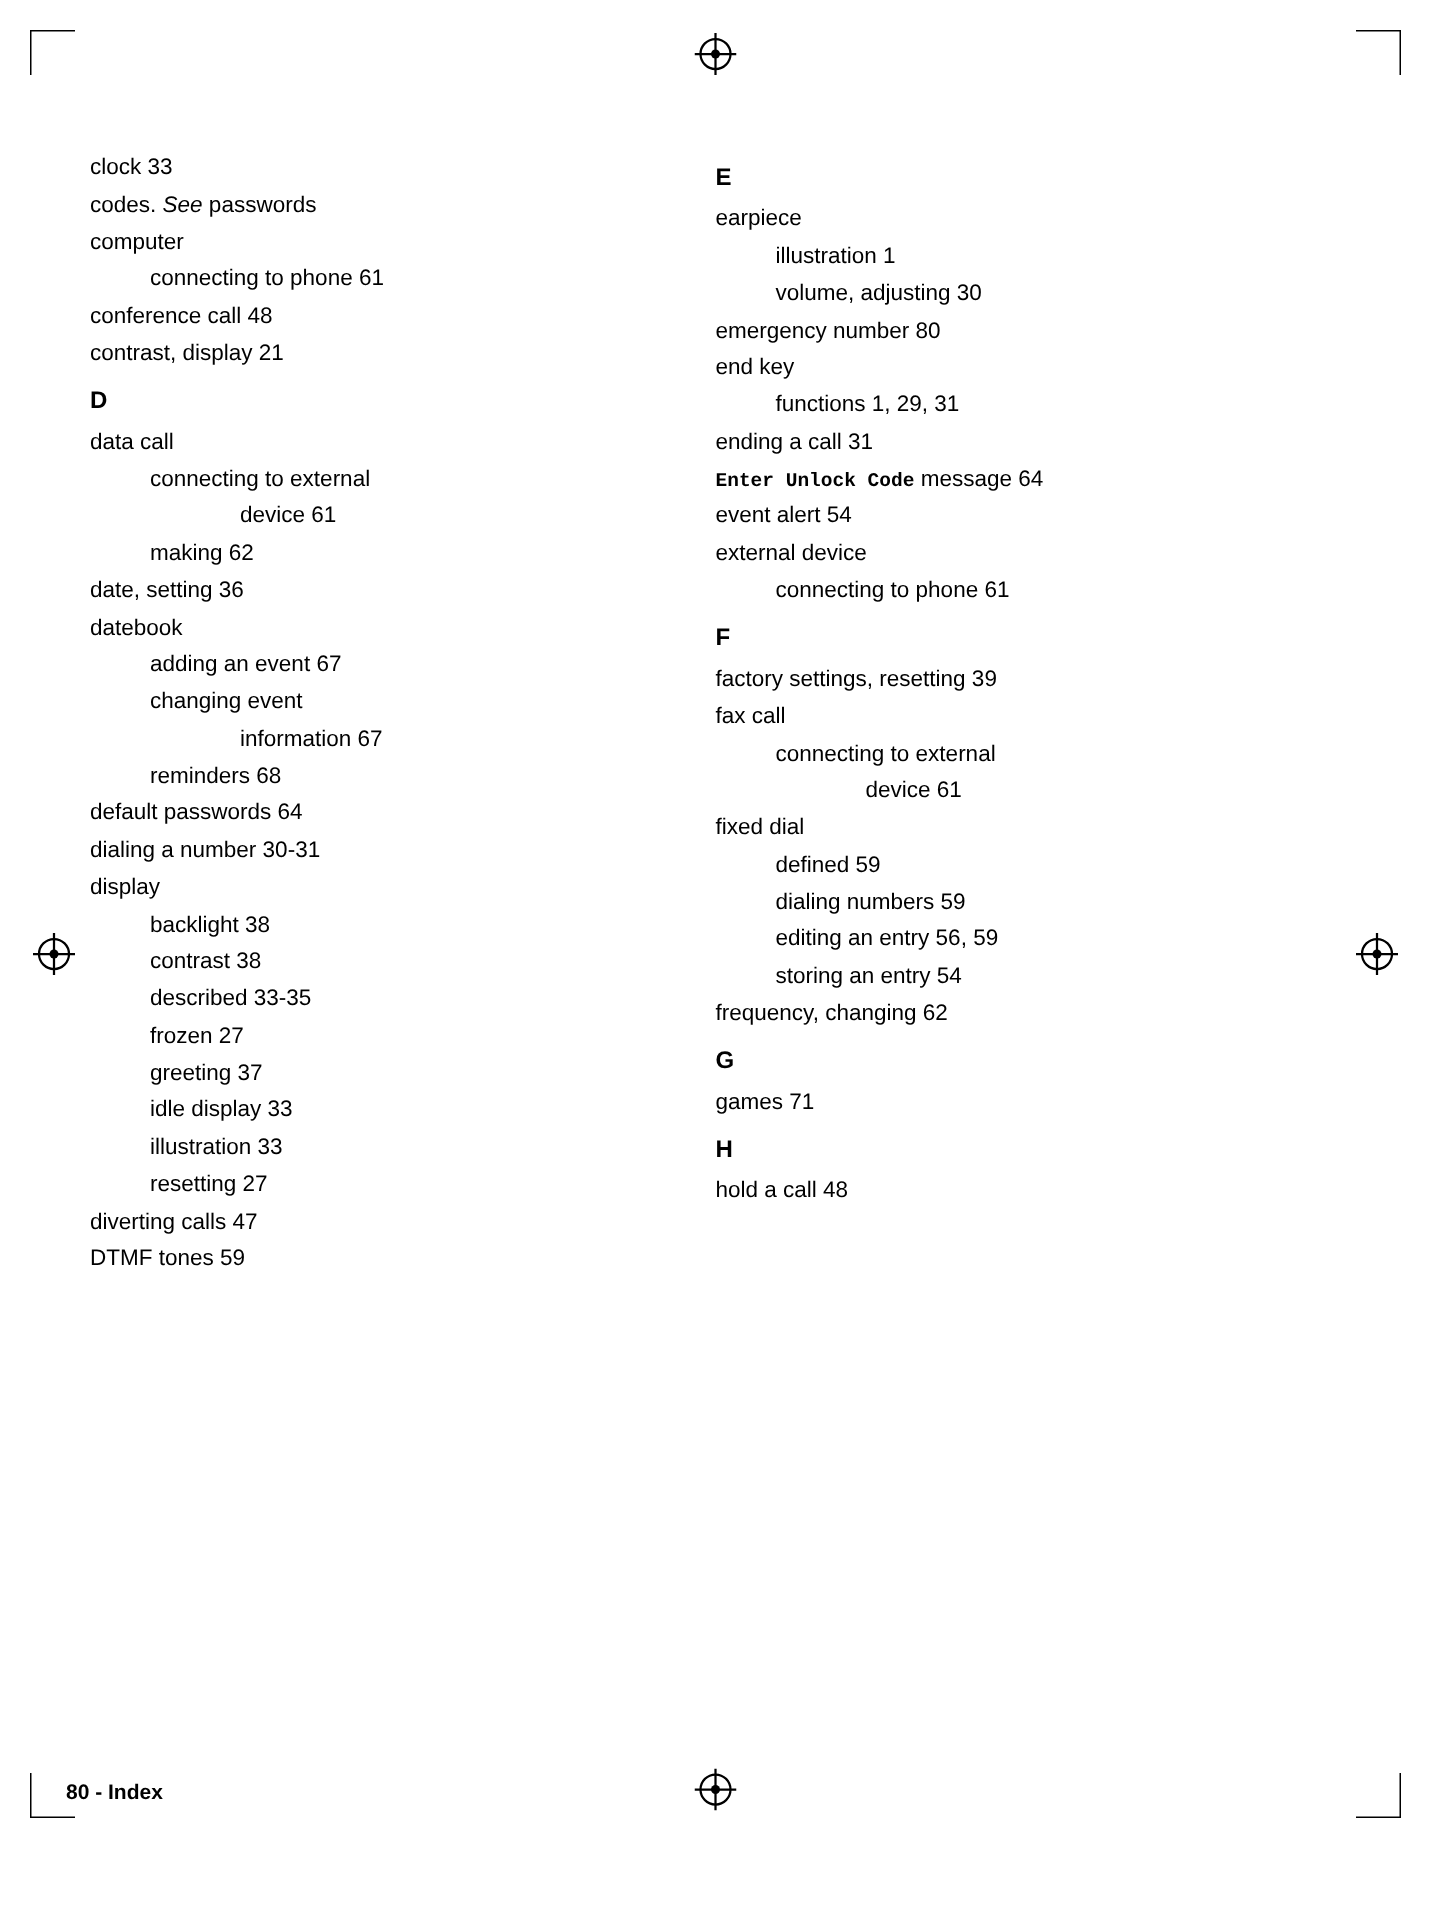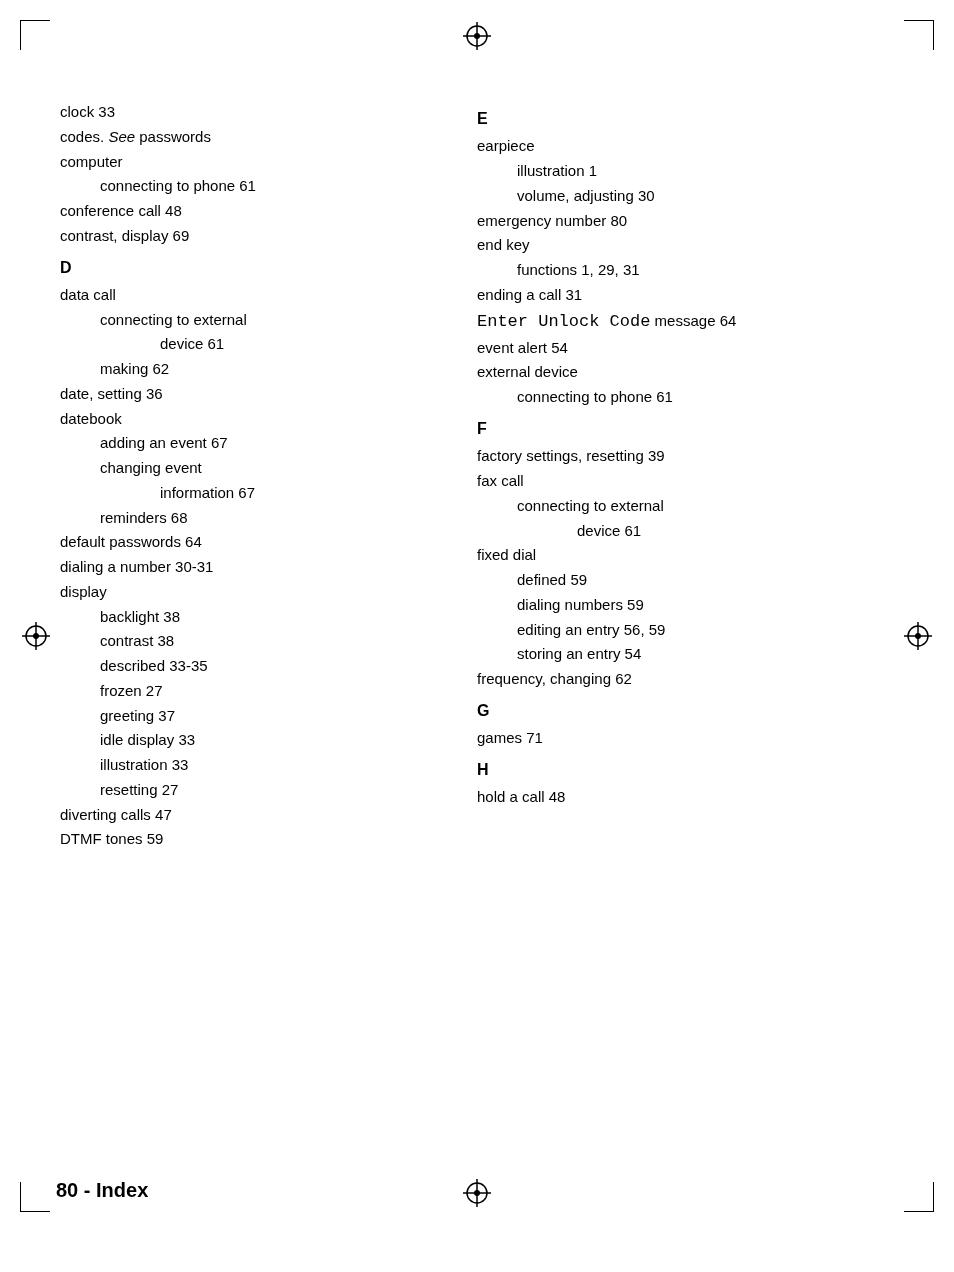--- a/index.html
+++ b/index.html
@@ -84,30 +84,30 @@
     .section-letter {
       font-weight: bold;
       font-size: 16px;
       margin-top: 6px;
       margin-bottom: 2px;
       display: block;
     }
 
     .enter-unlock {
       font-family: 'Courier New', monospace;
-      font-weight: normal;
-      font-size: 17px;
+      font-weight: bold;
+      font-size: 13px;
       margin-top: 48px;
     }
 
     .footer {
       position: absolute;
       bottom: 70px;
-      left: 56px;
-      font-size: 20px;
+      left: 44px;
+      font-size: 14px;
       font-weight: bold;
     }
   </style>
 </head>
 <body>
 
 <div class="page">
 
   <div class="corner-mark tl"></div>
   <div class="corner-mark tr"></div>
@@ -160,21 +160,21 @@
         <span class="main-term">codes. <em>See</em> passwords</span>
       </div>
       <div class="index-entry">
         <span class="main-term">computer</span>
         <span class="sub-term">connecting to phone 61</span>
       </div>
       <div class="index-entry">
         <span class="main-term">conference call 48</span>
       </div>
       <div class="index-entry">
-        <span class="main-term">contrast, display 69</span>
+        <span class="main-term">contrast, display 21</span>
       </div>
 
       <div class="index-entry">
         <span class="section-letter">D</span>
       </div>
 
       <div class="index-entry">
         <span class="main-term">data call</span>
         <span class="sub-term">connecting to external</span>
         <span class="sub-sub-term">device 61</span>

